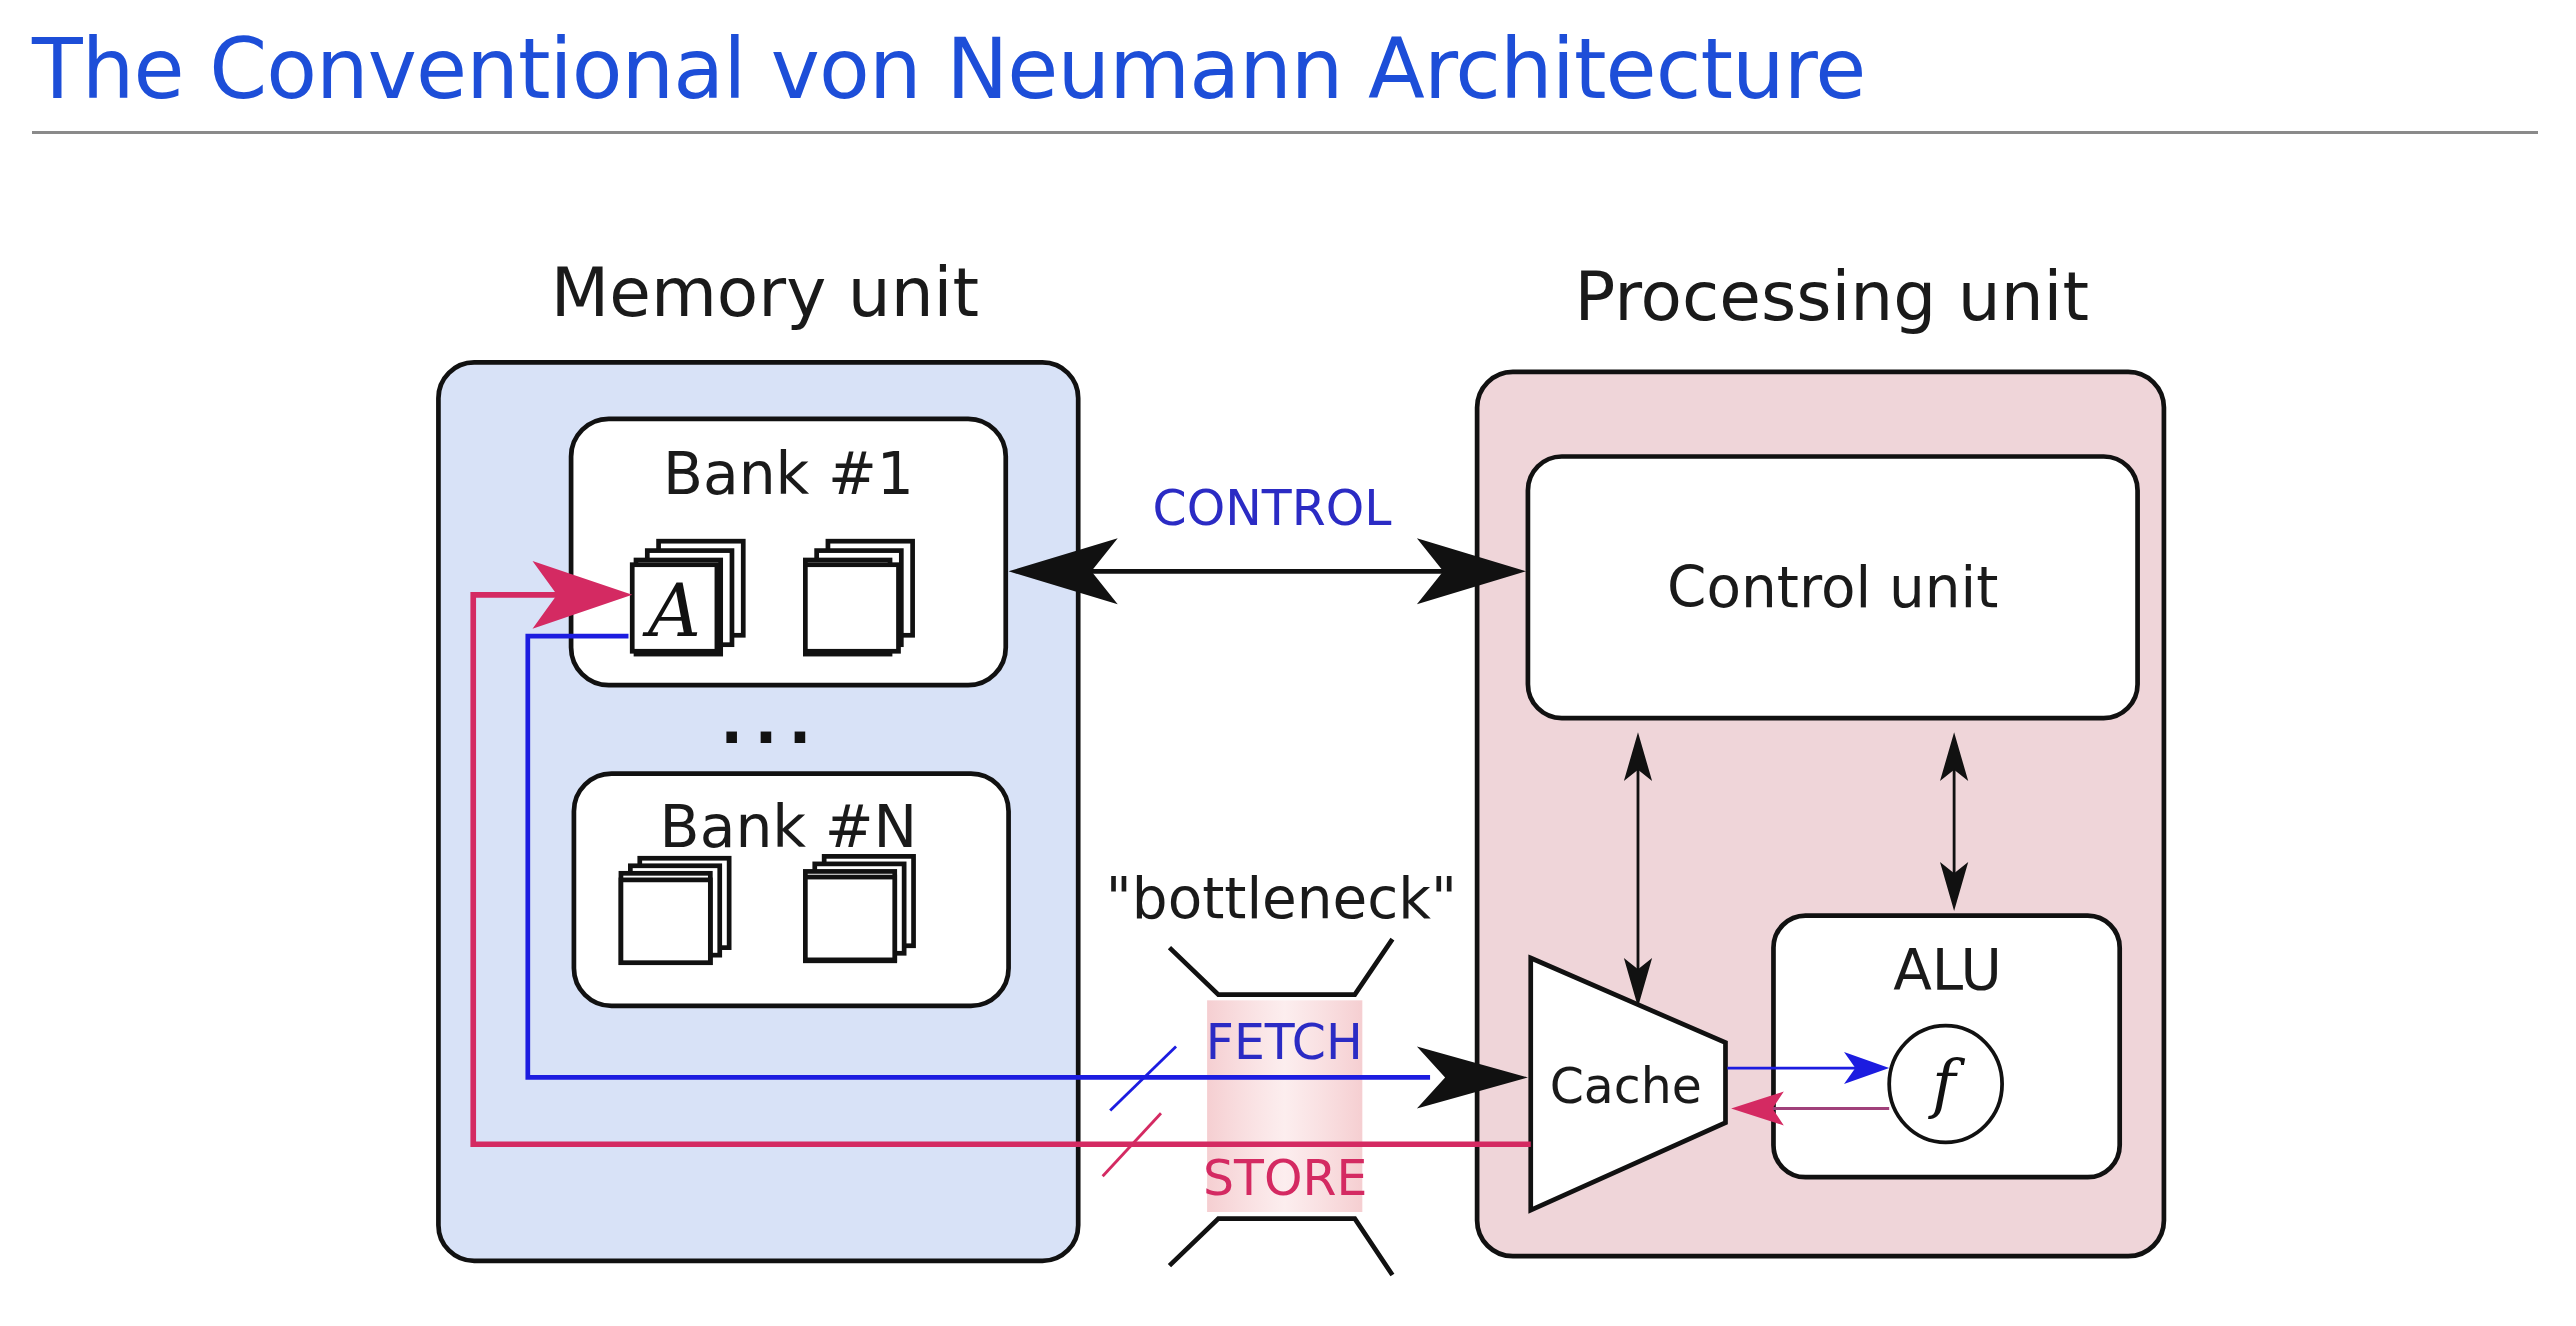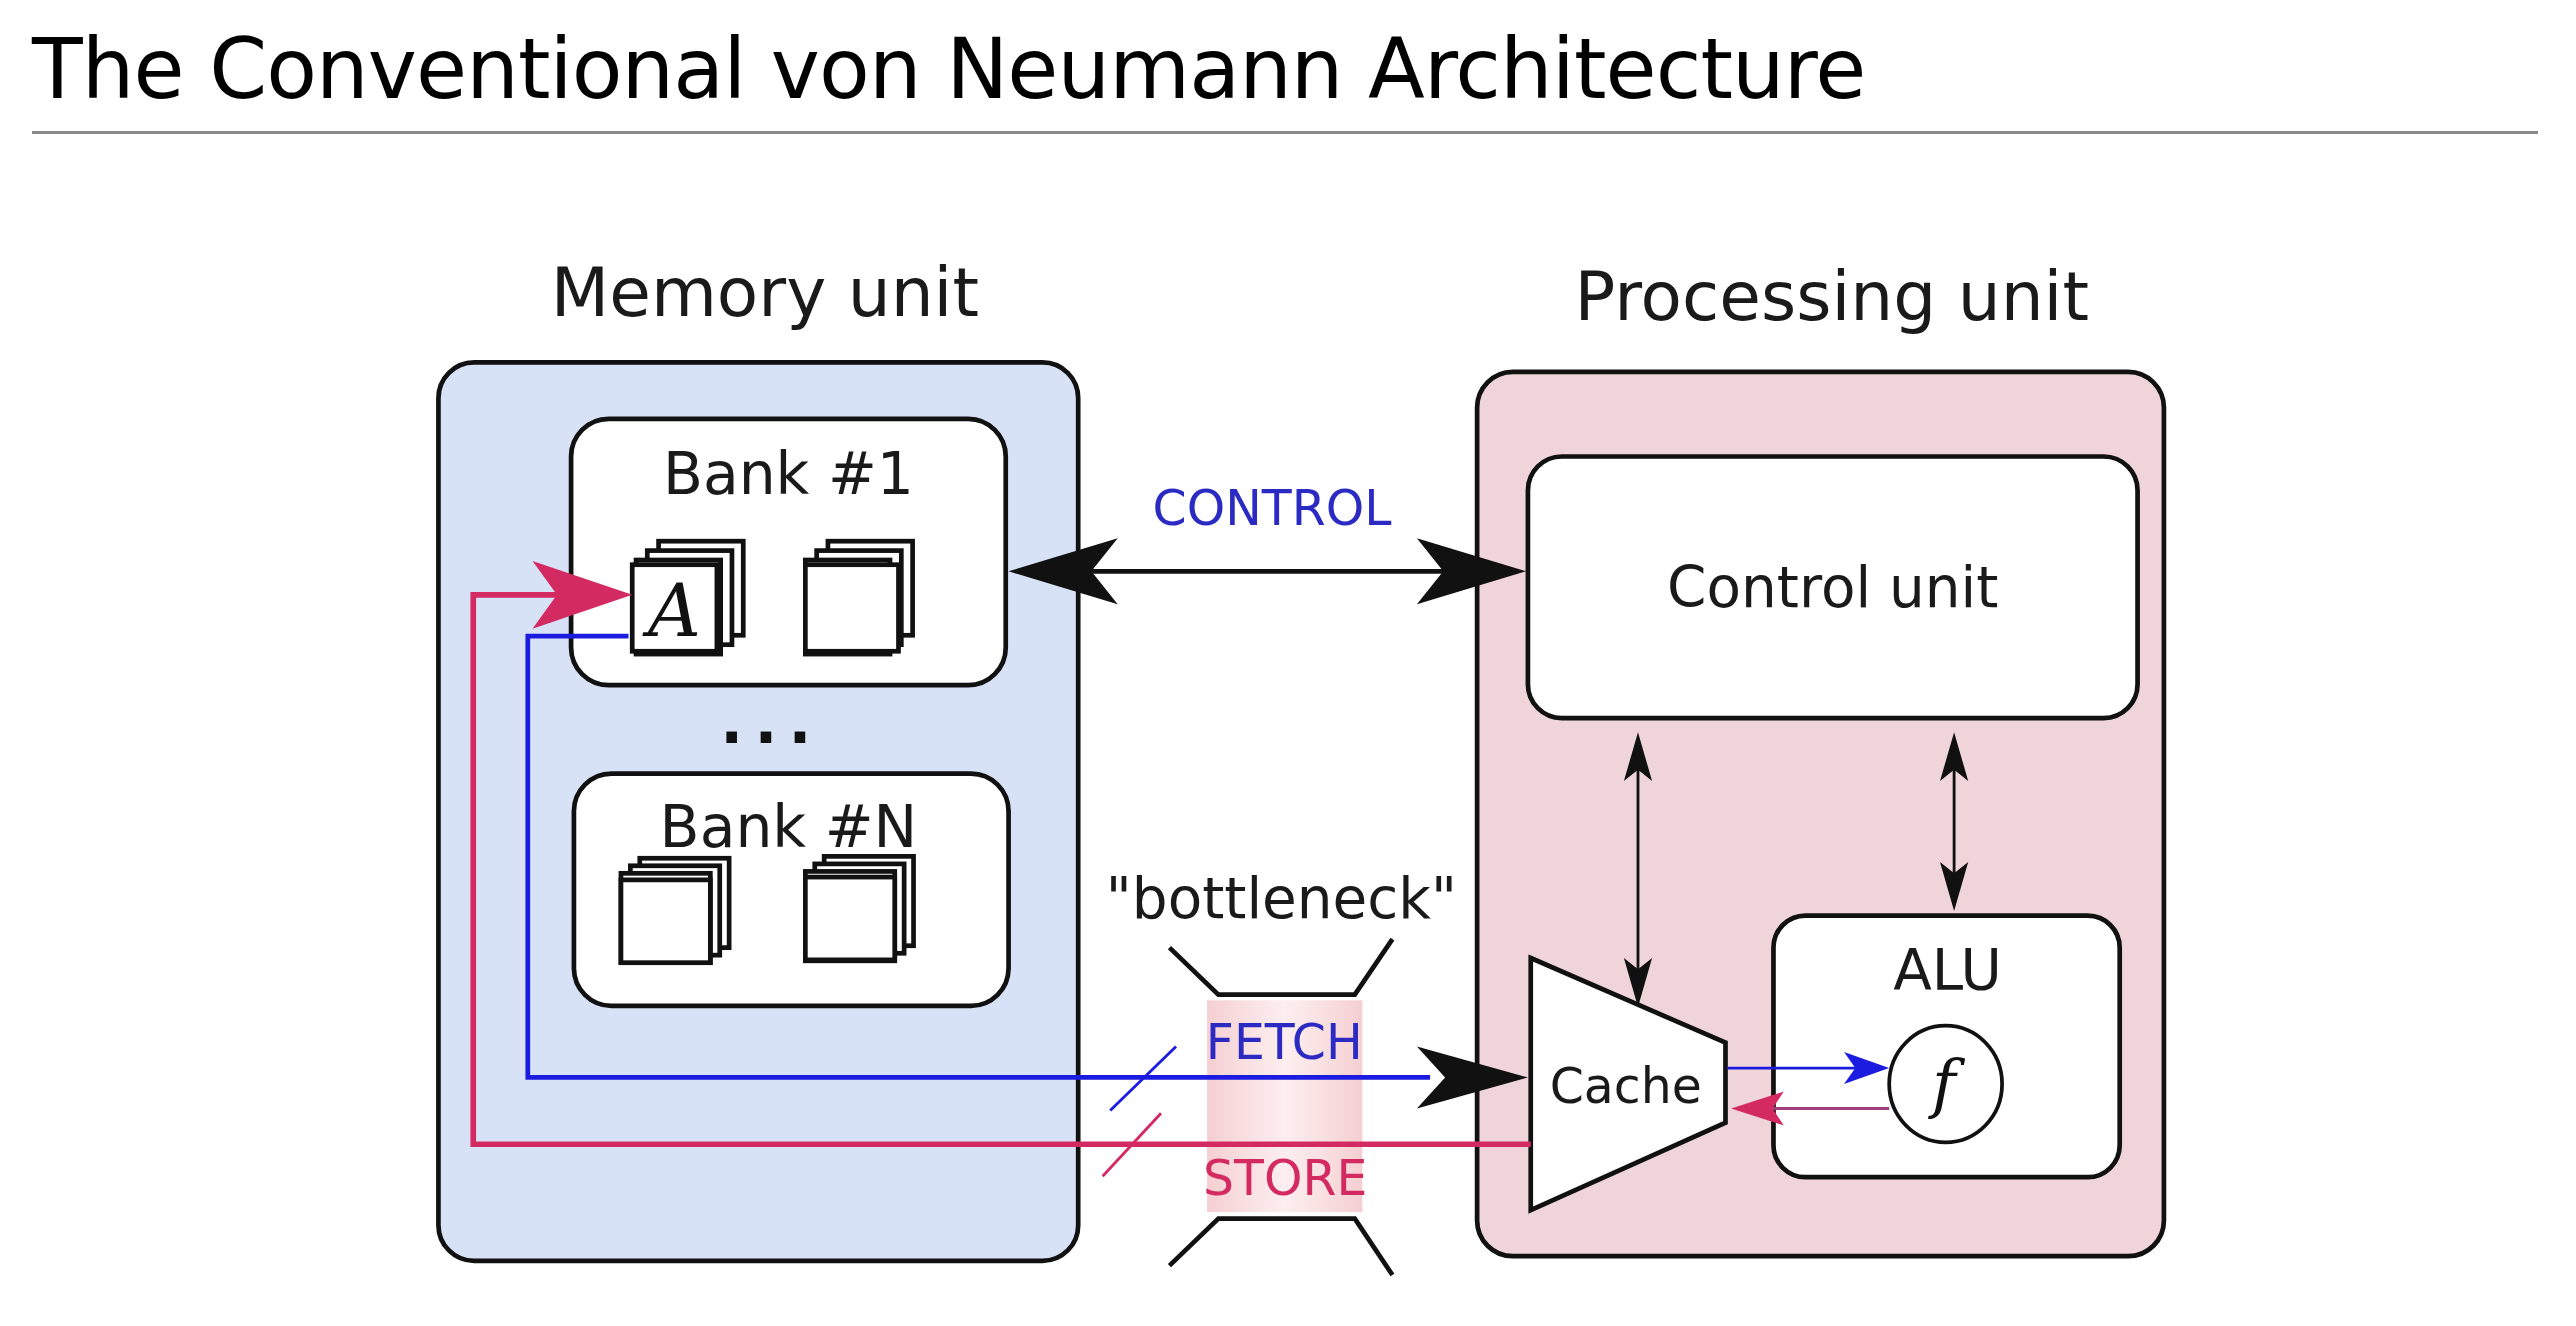--- a/index.html
+++ b/index.html
@@ -1,17 +1,17 @@
 <!DOCTYPE html>
 <html style="font-size:15px"><head>
 <meta charset="utf-8">
 <style>
   html, body { margin: 0; padding: 0; background: #ffffff; }
   body { width: 2576px; height: 1327px; position: relative; overflow: hidden; font-family: "DejaVu Sans", sans-serif; color: #222; }
-  .slide-title { position: absolute; left: 32px; top: 21px; font-size: 83px; font-weight: 400; color: #000000; letter-spacing: -0.9px; margin: 0; white-space: nowrap; text-align: center; }
+  .slide-title { position: absolute; left: 32px; top: 21px; font-size: 83px; font-weight: 400; color: #1d4ed8; letter-spacing: -0.9px; margin: 0; white-space: nowrap; text-align: center; }
   .title-rule { position: absolute; left: 32px; top: 131px; width: 2506px; height: 2.8px; background: #8a8a8a; }
   svg.diagram { position: absolute; left: 0; top: 0; }
   .lbl { font-family: "DejaVu Sans", sans-serif; }
 </style>
 </head>
 <body>
 
 <h1 class="slide-title">The Conventional von Neumann Architecture</h1>
 <div class="title-rule"></div>
 

